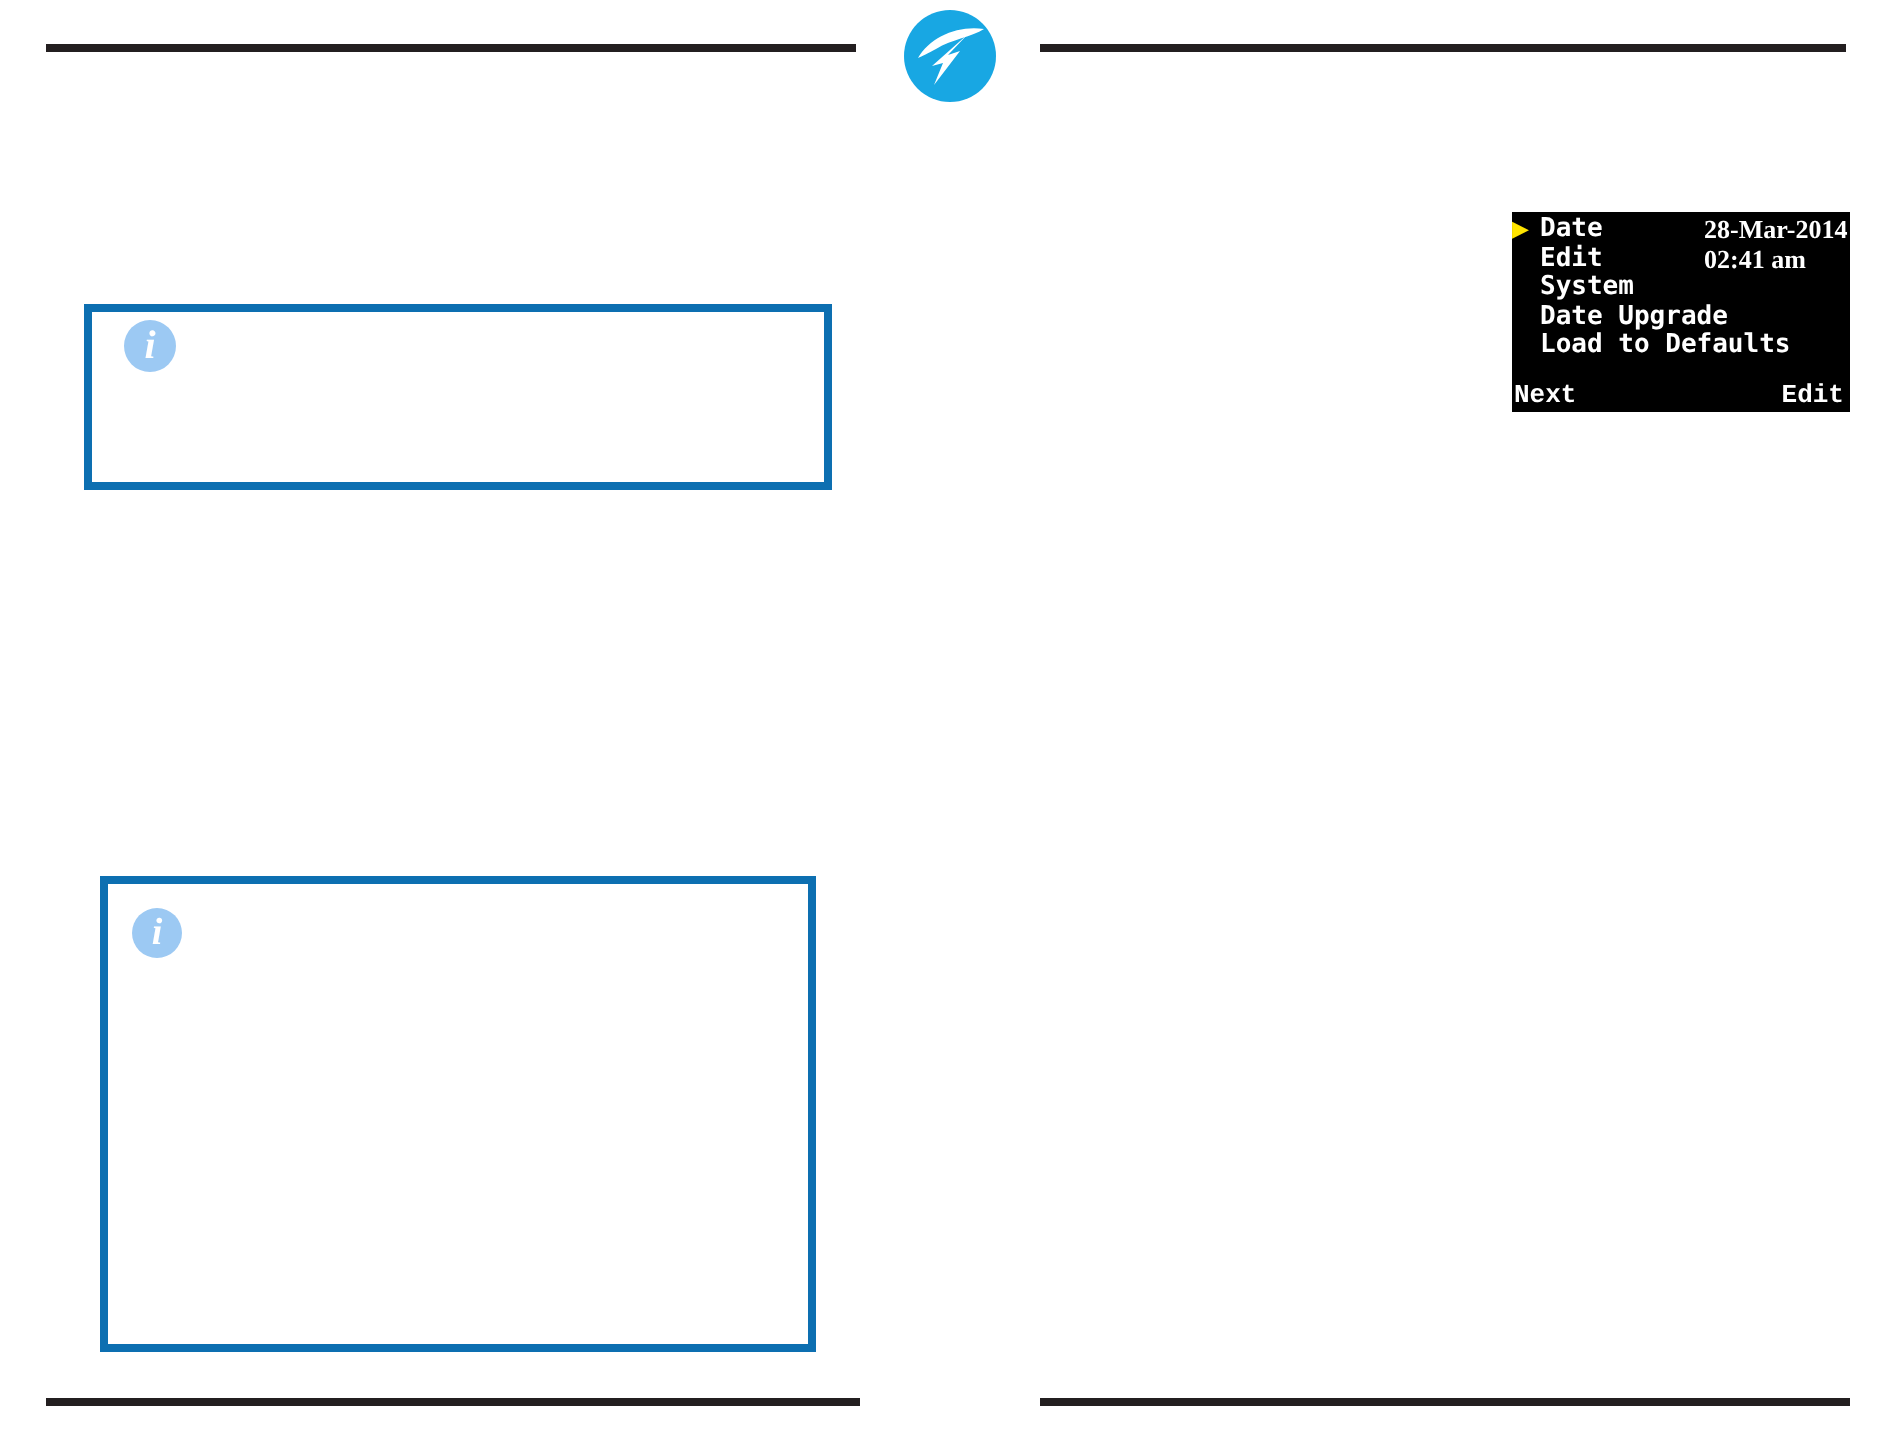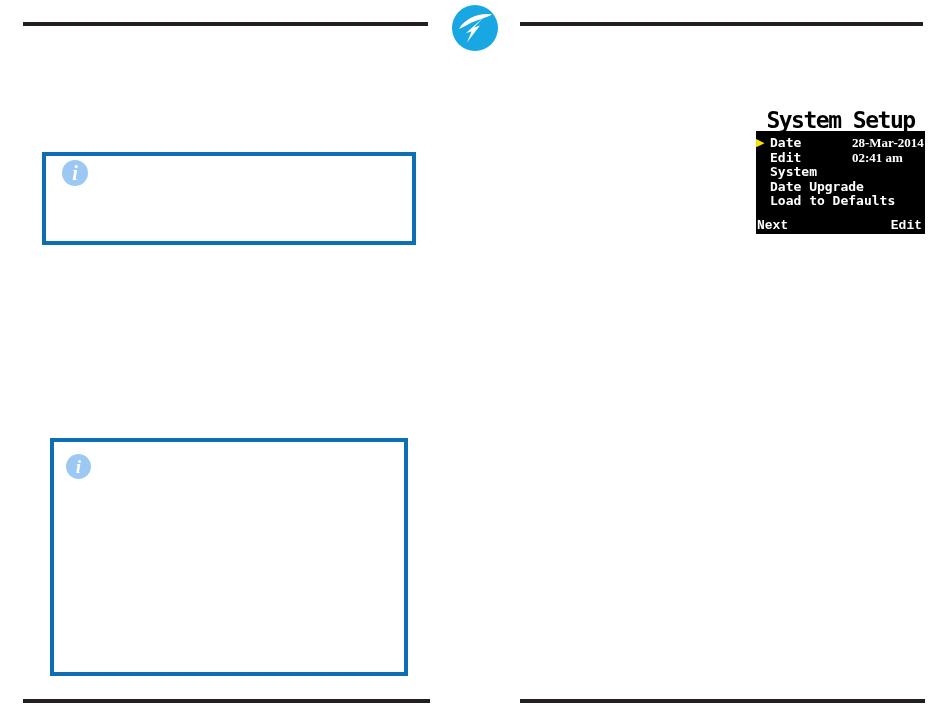--- a/index.html
+++ b/index.html
@@ -88,21 +88,20 @@
 
   <svg class="logo" viewBox="0 0 46 46" xmlns="http://www.w3.org/2000/svg">
     <circle cx="23" cy="23" r="23" style="fill:var(--accent-blue)"></circle>
     <path d="M7 24 C13 13.5 27 7.5 40 9.5 C34 13.5 24 14.5 16 19.5 C12 21.8 9 23 7 24 Z" fill="#ffffff"></path>
     <path d="M32 12 L22 22.5 L28 20.5 L15 37.5 L19.5 26.5 L14 28 Z" fill="#ffffff"></path>
   </svg>
 
   <div class="rule top-right"></div>
 
   <div class="lcd">
-    <div class="lcd-title">System Setup</div>
     <div class="lcd-screen">
 
       <div class="lcd-row">
         <span class="sel">▶</span>
         <span class="lbl">Date</span>
         <span class="val">28-Mar-2014</span>
       </div>
 
       <div class="lcd-row">
         <span class="lbl">Edit</span>

